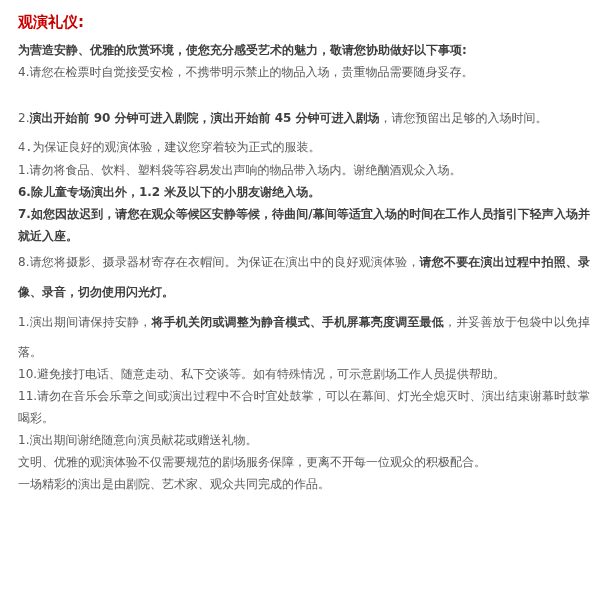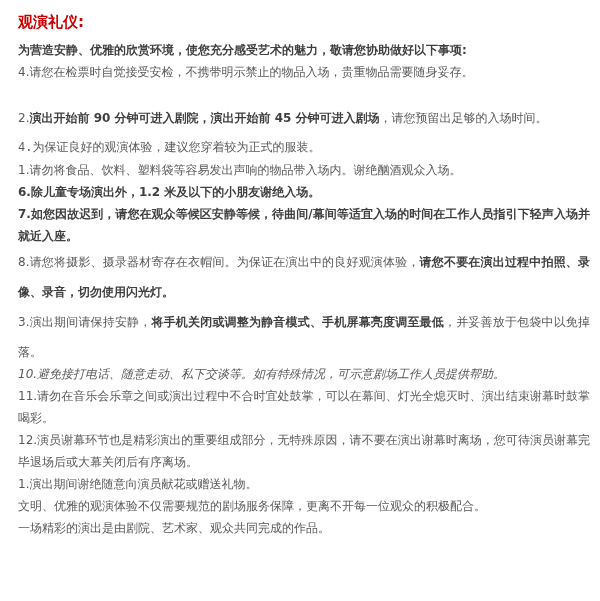--- a/index.html
+++ b/index.html
@@ -37,37 +37,36 @@
   }
   .content p span.b {
     font-weight: bold;
     color: var(--bold-color, #3f3f3f);
   }
   
   .content p.gap   { margin-top: 24px; margin-bottom: 8px; }
   .content p.mt7   { margin-top: 7px; font-family: Liberation Mono, monospace; }
   .content p.loose { line-height: 30px; }
   .content p.mt4   { }
-  .content p.mtneg { margin-top: -4px; font-style: italic; }
+  .content p.mtneg { margin-top: -4px; }
 </style>
 </head>
 <body>
 
 <div class="page">
   <h2 class="doc-title">观演礼仪:</h2>
   <div class="content">
       <p><span class="b">为营造安静、优雅的欣赏环境，使您充分感受艺术的魅力，敬请您协助做好以下事项:</span></p>
       <p><span>4.请您在检票时自觉接受安检，不携带明示禁止的物品入场，贵重物品需要随身妥存。</span></p>
       <p class="gap"><span>2.</span><span class="b">演出开始前 90 分钟可进入剧院，演出开始前 45 分钟可进入剧场</span><span>，请您预留出足够的入场时间。</span></p>
       <p class="mt7"><span>4.为保证良好的观演体验，建议您穿着较为正式的服装。</span></p>
       <p><span>1.请勿将食品、饮料、塑料袋等容易发出声响的物品带入场内。谢绝酗酒观众入场。</span></p>
       <p><span class="b">6.除儿童专场演出外，1.2 米及以下的小朋友谢绝入场。</span></p>
       <p><span class="b">7.如您因故迟到，请您在观众等候区安静等候，待曲间/幕间等适宜入场的时间在工作人员指引下轻声入场并就近入座。</span></p>
       <p class="loose mt4"><span>8.请您将摄影、摄录器材寄存在衣帽间。为保证在演出中的良好观演体验，</span><span class="b">请您不要在演出过程中拍照、录像、录音，切勿使用闪光灯。</span></p>
-      <p class="loose"><span>3.演出期间请保持安静，</span><span class="b">将手机关闭或调整为静音模式、手机屏幕亮度调至最低</span><span>，并妥善放于包袋中以免掉落。</span></p>
+      <p class="loose"><span>1.演出期间请保持安静，</span><span class="b">将手机关闭或调整为静音模式、手机屏幕亮度调至最低</span><span>，并妥善放于包袋中以免掉落。</span></p>
       <p class="mtneg"><span>10.避免接打电话、随意走动、私下交谈等。如有特殊情况，可示意剧场工作人员提供帮助。</span></p>
       <p><span>11.请勿在音乐会乐章之间或演出过程中不合时宜处鼓掌，可以在幕间、灯光全熄灭时、演出结束谢幕时鼓掌喝彩。</span></p>
-      <p><span>12.演员谢幕环节也是精彩演出的重要组成部分，无特殊原因，请不要在演出谢幕时离场，您可待演员谢幕完毕退场后或大幕关闭后有序离场。</span></p>
       <p><span>1.演出期间谢绝随意向演员献花或赠送礼物。</span></p>
       <p><span>文明、优雅的观演体验不仅需要规范的剧场服务保障，更离不开每一位观众的积极配合。</span></p>
       <p><span>一场精彩的演出是由剧院、艺术家、观众共同完成的作品。</span></p>
     </div>
 </div>
 
 </body></html>

